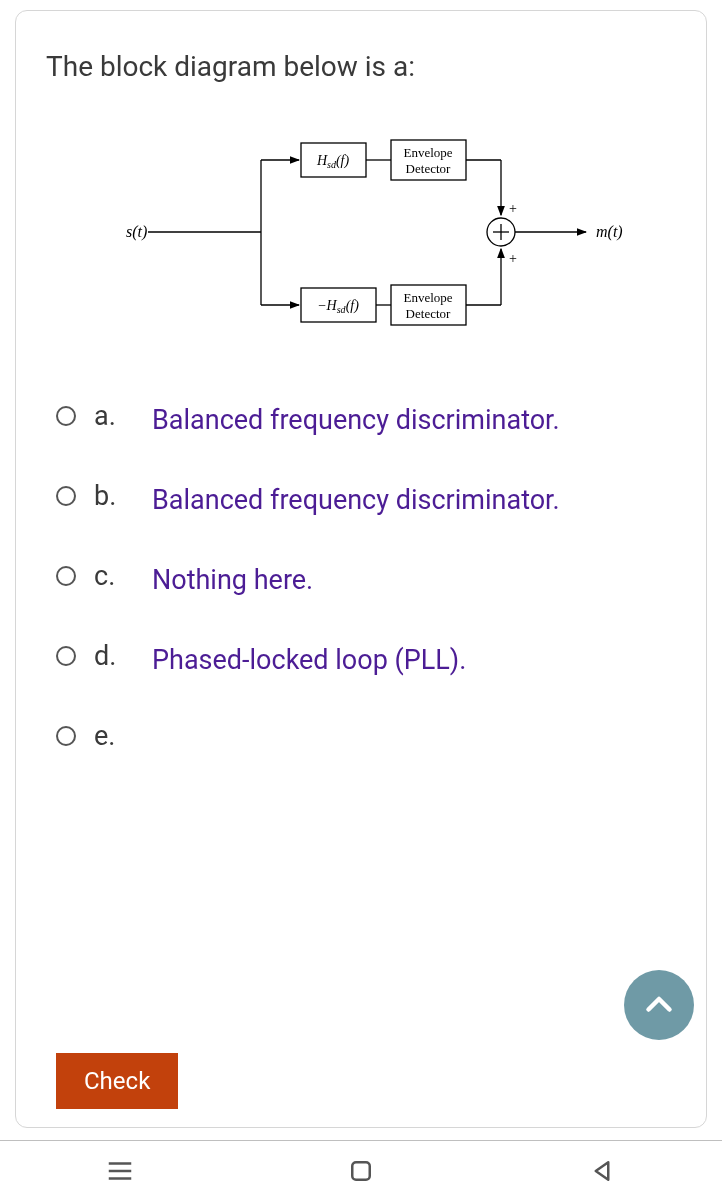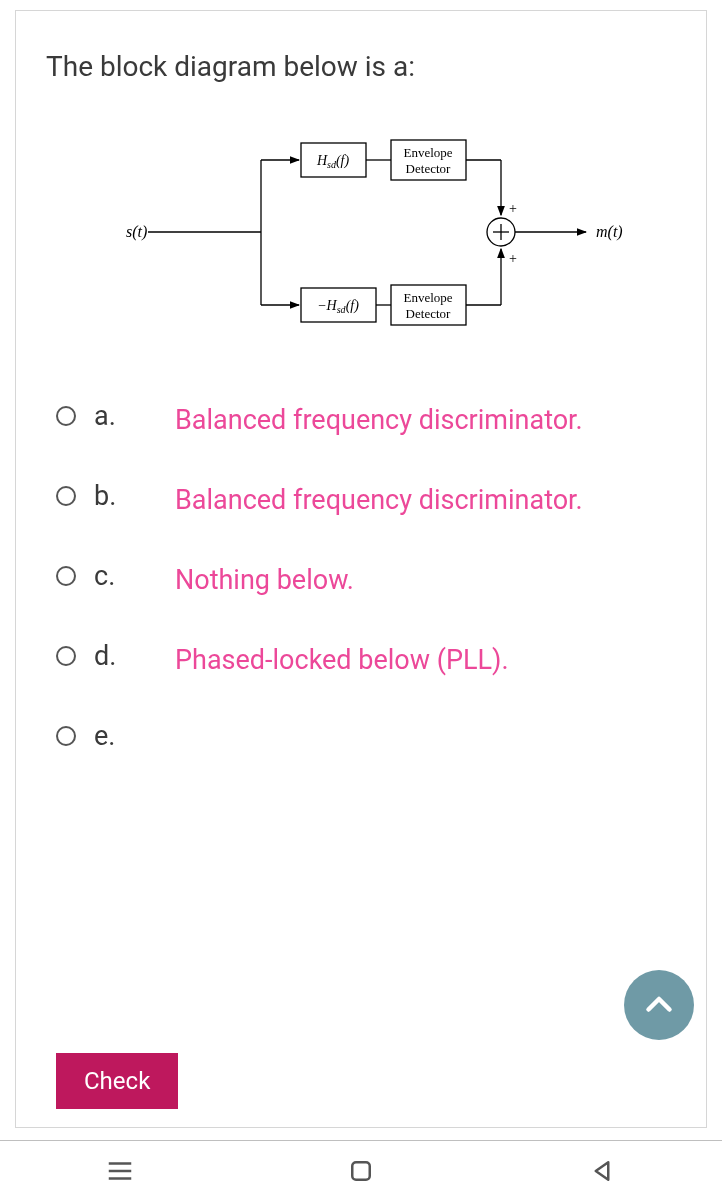--- a/index.html
+++ b/index.html
@@ -11,21 +11,21 @@
     position: relative;
     overflow: hidden;
   }
   .card {
     position: absolute;
     top: 10px;
     left: 15px;
     right: 15px;
     bottom: 72px;
     border: 1px solid #d6d6d6;
-    border-radius: 0;
+    border-radius: 12px;
     padding: 38px 30px 24px 30px;
     background: #fff;
   }
   .question-text {
     font-size: 28px;
     color: #3a3a3a;
     margin-bottom: 30px;
     line-height: 1.3;
   }
   .diagram-container {
@@ -57,29 +57,28 @@
     margin-top: 6px;
     background: #fff;
   }
   .opt-letter {
     font-size: 27px;
     color: #3a3a3a;
     min-width: 40px;
   }
   .opt-text {
     font-size: 27px;
-    color: #ec4899;
+    color: #4c1d95;
     line-height: 1.55;
-    margin-left: 23px;
   }
   .check-btn {
     position: absolute;
     bottom: 18px;
     left: 40px;
-    background: #be185d;
+    background: #c2410c;
     color: #fff;
     font-size: 24px;
     padding: 14px 28px;
     border: none;
     cursor: pointer;
     font-family: inherit;
   }
   .scroll-up {
     position: absolute;
     right: 28px;
@@ -174,26 +173,26 @@
       <div class="opt-text">Balanced frequency discriminator.</div>
     </div>
     <div class="option-row">
       <div class="radio"></div>
       <div class="opt-letter">b.</div>
       <div class="opt-text">Balanced frequency discriminator.</div>
     </div>
     <div class="option-row">
       <div class="radio"></div>
       <div class="opt-letter">c.</div>
-      <div class="opt-text">Nothing below.</div>
+      <div class="opt-text">Nothing here.</div>
     </div>
     <div class="option-row">
       <div class="radio"></div>
       <div class="opt-letter">d.</div>
-      <div class="opt-text">Phased-locked below (PLL).</div>
+      <div class="opt-text">Phased-locked loop (PLL).</div>
     </div>
     <div class="option-row">
       <div class="radio"></div>
       <div class="opt-letter">e.</div>
     </div>
   </div>
 
   <button class="check-btn">Check</button>
 </div>
 

